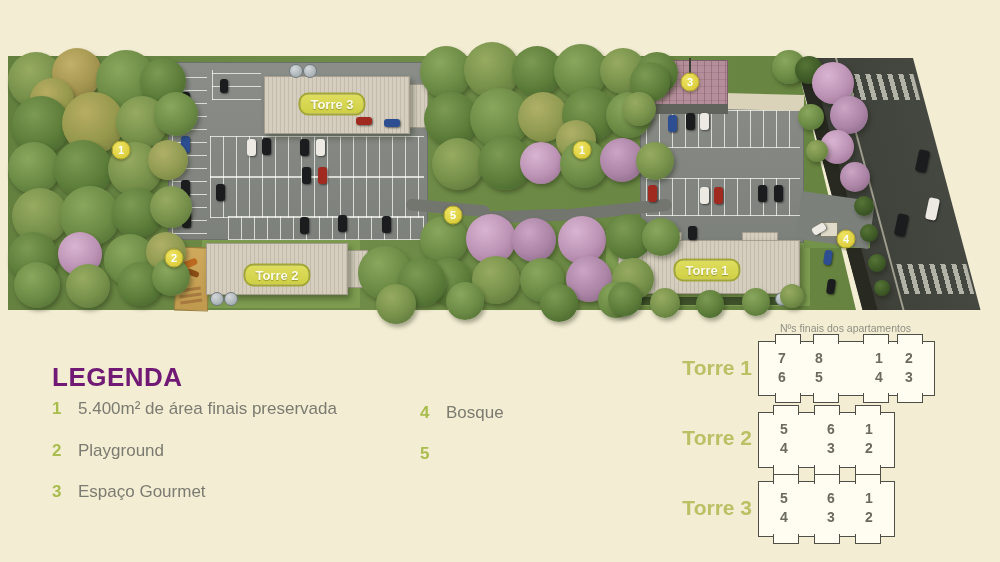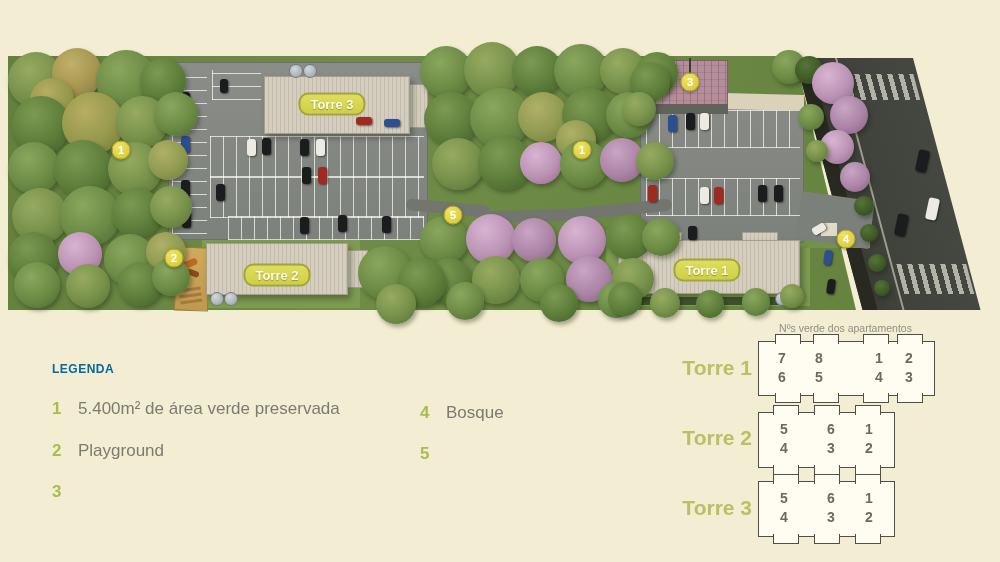--- a/index.html
+++ b/index.html
@@ -56,21 +56,21 @@
   .pl-t3{left:332px;top:104px;} .pl-t2{left:277px;top:275px;} .pl-t1{left:707px;top:270px;}
   .marker{z-index:40;width:17px;height:17px;border-radius:50%;transform:translate(-50%,-50%);
         background:radial-gradient(circle at 35% 30%,#efe463,#ddcf3f 70%,#c9bb2e);
         border:1px solid #b7ab2a;color:#fff;font-weight:bold;font-size:11px;line-height:16px;
         text-align:center;box-shadow:0 1px 3px rgba(40,40,10,.5);}
   .mk-1a{left:121px;top:150px;} .mk-1b{left:582px;top:150px;} .mk-2{left:174px;top:258px;}
   .mk-3{left:690px;top:82px;} .mk-4{left:846px;top:239px;} .mk-5{left:453px;top:215px;}
   .stem{left:689px;top:58px;width:2px;height:18px;background:#3c3c34;z-index:39;}
 
   
-  .legend-title{left:52px;top:362px;font-size:12px;font-weight:bold;color:#0369a1;letter-spacing:.5px;}
+  .legend-title{left:52px;top:362px;font-size:26px;font-weight:bold;color:#701a75;letter-spacing:.5px;}
   .li{display:flex;gap:8px;font-size:17px;color:#7b7b71;}
   .li-num{min-width:18px;color:#a9bd4e;font-weight:bold;}
   .li-1{left:52px;top:399px;} .li-2{left:52px;top:441px;} .li-3{left:52px;top:482px;}
   .li-4{left:420px;top:403px;} .li-5{left:420px;top:444px;}
 
   
   .apt-caption{left:758px;top:322px;width:175px;text-align:center;font-size:10.5px;color:#8f8f83;}
   .tw-label{width:92px;text-align:right;font-size:21px;font-weight:bold;color:#b9c164;}
   .twl-1{left:660px;top:356px;} .twl-2{left:660px;top:426px;} .twl-3{left:660px;top:496px;}
   .fp{background:#fffdf1;border:1.6px solid #504f47;z-index:2;}
@@ -266,38 +266,39 @@
     <div class="abs car" style="left: 927px; top: 198px; width: 11px; height: 22px; background: rgb(236, 234, 226); transform: rotate(12deg);"></div>
     <div class="abs car" style="left: 896px; top: 214px; width: 11px; height: 22px; background: rgb(27, 28, 30); transform: rotate(12deg);"></div>
     <div class="abs car" style="left: 824px; top: 250px; width: 8px; height: 15px; background: rgb(45, 79, 146); transform: rotate(8deg);"></div>
     <div class="abs car" style="left: 827px; top: 279px; width: 8px; height: 15px; background: rgb(27, 28, 30); transform: rotate(8deg);"></div>
     <div class="abs car" style="left: 812px; top: 225px; width: 14px; height: 8px; background: rgb(236, 234, 226); transform: rotate(-30deg);"></div>
   </div>
 
 <div class="abs legend-title">LEGENDA</div>
 <div class="abs li li-1">
   <span class="li-num">1</span>
-  <span>5.400m² de área verde preservada</span>
+  <span>5.400m² de área finais preservada</span>
 </div>
 <div class="abs li li-2">
   <span class="li-num">2</span>
   <span>Playground</span>
 </div>
 <div class="abs li li-3">
   <span class="li-num">3</span>
+  <span>Espaço Gourmet</span>
 </div>
 <div class="abs li li-4">
   <span class="li-num">4</span>
   <span>Bosque</span>
 </div>
 <div class="abs li li-5">
   <span class="li-num">5</span>
 </div>
 
-<div class="abs apt-caption">Nºs verde dos apartamentos</div>
+<div class="abs apt-caption">Nºs finais dos apartamentos</div>
 
 <div class="abs tw-label twl-1">Torre 1</div>
 <div class="abs fp fp1">
   <i class="tab tab-t" style="left:16px"></i>
   <i class="tab tab-t" style="left:54px"></i>
   <i class="tab tab-t" style="left:104px"></i>
   <i class="tab tab-t" style="left:138px"></i>
   <i class="tab tab-b" style="left:16px"></i>
   <i class="tab tab-b" style="left:54px"></i>
   <i class="tab tab-b" style="left:104px"></i>

